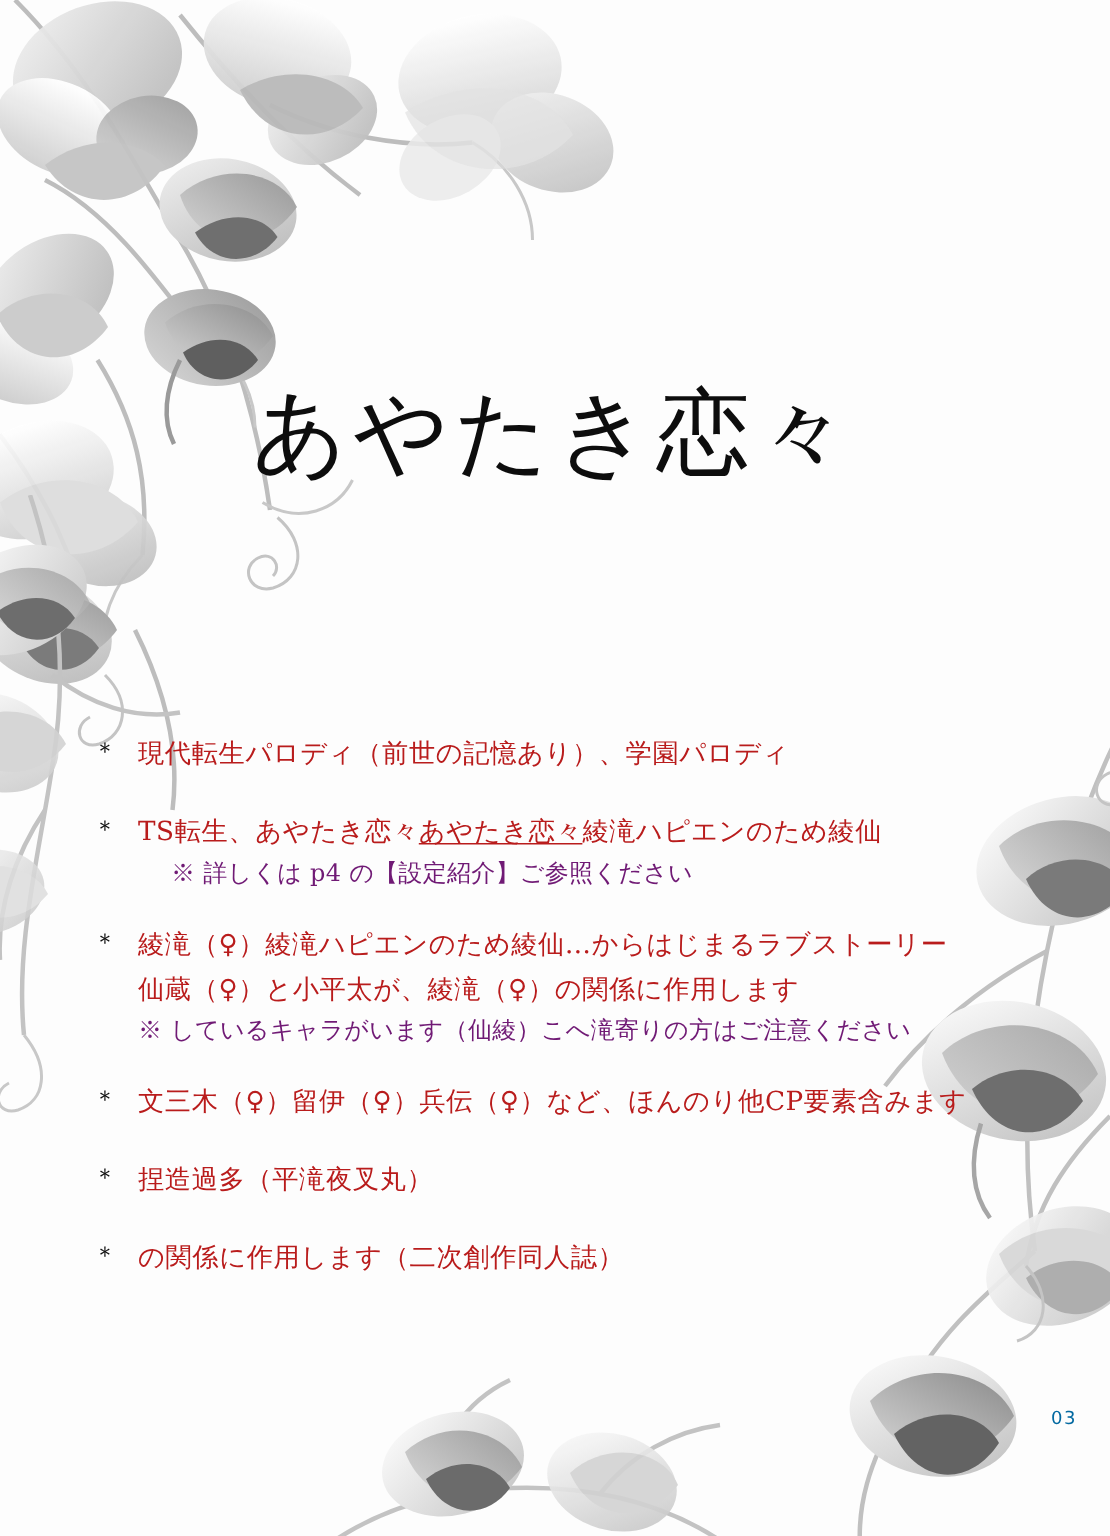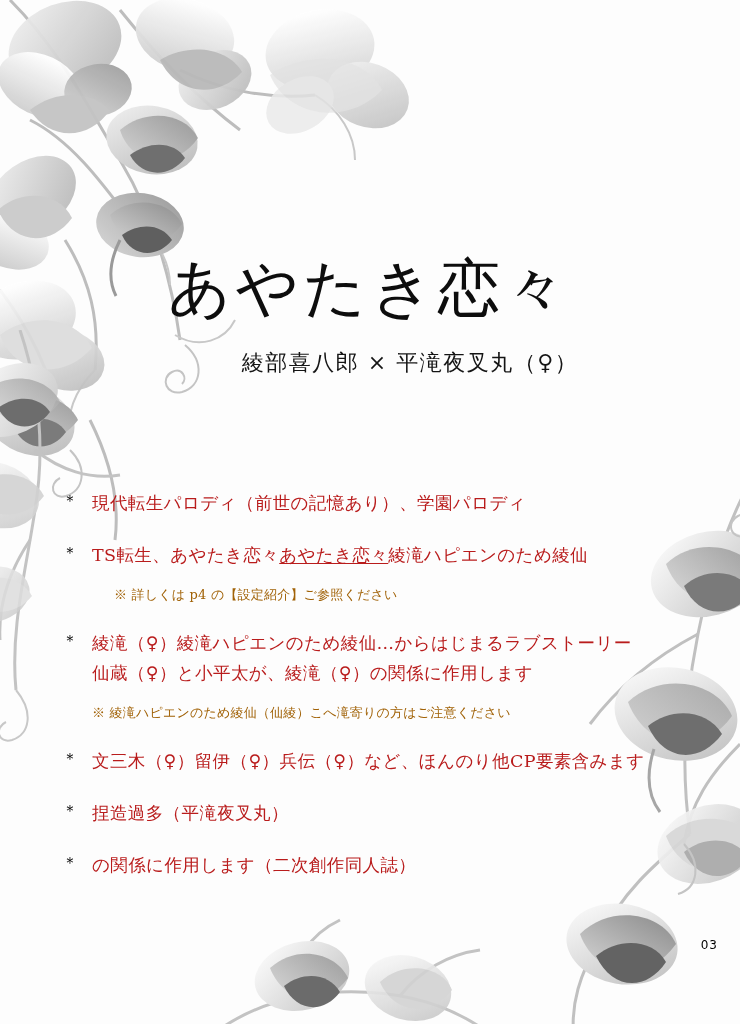--- a/index.html
+++ b/index.html
@@ -103,37 +103,37 @@
     line-height: 30px;
     letter-spacing: 0.4px;
     color: #b91c1c;
     font-family: "DejaVu Serif", "Liberation Serif", serif;
   }
   .note-line .underline {
     text-decoration: underline;
     text-underline-offset: 2px;
   }
   .note-sub {
-    font-size: 13px;
+    font-size: 16px;
     line-height: 22px;
     letter-spacing: 0.2px;
-    color: #a16207;
-    margin-top: 14px;
+    color: #701a75;
+    margin-top: 1px;
     margin-left: 22px;
     font-family: "DejaVu Serif", "Liberation Serif", serif;
   }
   .note-sub.tight { margin-left: 0; }
 
   .page-number {
     position: absolute;
     right: 22px;
     bottom: 72px;
     font-size: 12px;
     letter-spacing: 1px;
-    color: #000000;
+    color: #0369a1;
     font-family: "DejaVu Sans", sans-serif;
     z-index: 6;
   }
 </style>
 </head>
 <body>
 
 <div class="page">
 
   <div class="floral floral-tl">
@@ -352,21 +352,20 @@
       <g fill="none" stroke="#c6c6c6" stroke-width="2">
         <path d="M60,160 C40,178 44,196 62,200"></path>
       </g>
     </svg>
   </div>
 
   <div class="content">
 
     <div class="title">あやたき恋々</div>
 
-    <div class="subtitle">綾部喜八郎 × 平滝夜叉丸（♀）</div>
 
     <div class="notes">
 
       <div class="note">
         <div class="note-row">
           <div class="bullet">＊</div>
           <div class="note-body">
             <div class="note-line">現代転生パロディ（前世の記憶あり）、学園パロディ</div>
           </div>
         </div>
@@ -381,21 +380,21 @@
           </div>
         </div>
       </div>
 
       <div class="note">
         <div class="note-row">
           <div class="bullet">＊</div>
           <div class="note-body">
             <div class="note-line">綾滝（♀）綾滝ハピエンのため綾仙…からはじまるラブストーリー</div>
             <div class="note-line">仙蔵（♀）と小平太が、綾滝（♀）の関係に作用します</div>
-            <div class="note-sub tight">※ 綾滝ハピエンのため綾仙（仙綾）こへ滝寄りの方はご注意ください</div>
+            <div class="note-sub tight">※ しているキャラがいます（仙綾）こへ滝寄りの方はご注意ください</div>
           </div>
         </div>
       </div>
 
       <div class="note">
         <div class="note-row">
           <div class="bullet">＊</div>
           <div class="note-body">
             <div class="note-line">文三木（♀）留伊（♀）兵伝（♀）など、ほんのり他CP要素含みます</div>
           </div>

